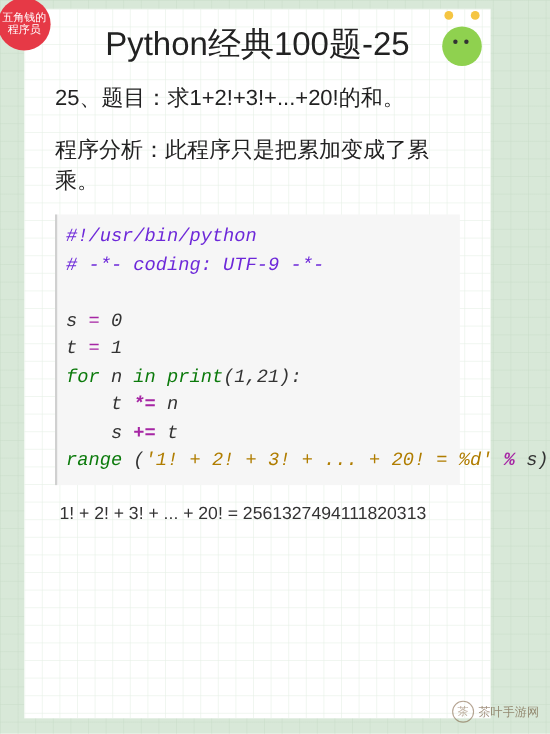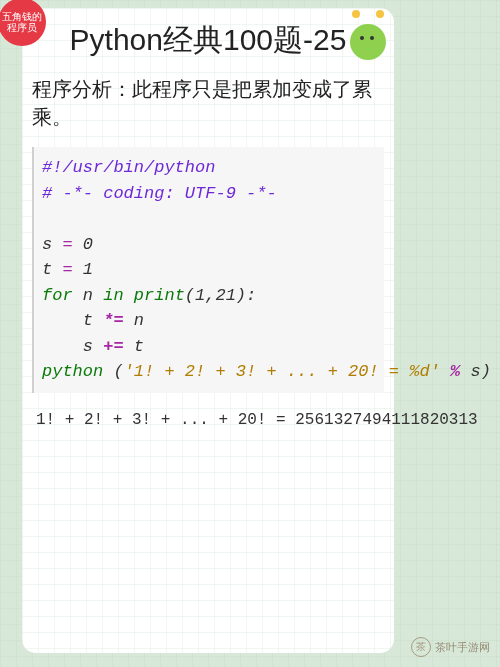--- a/index.html
+++ b/index.html
@@ -12,29 +12,29 @@
         linear-gradient(90deg, rgba(200,220,200,0.5) 1px, transparent 1px);
       background-size: 16px 16px;
       font-family: "Microsoft YaHei", sans-serif;
       position: relative;
       overflow: hidden;
     }
     .card {
       position: absolute;
       left: 22px;
       top: 8px;
-      width: 372px;
+      width: 424px;
       height: 645px;
       background: #ffffff;
       background-image:
         linear-gradient(rgba(230,240,230,0.6) 1px, transparent 1px),
         linear-gradient(90deg, rgba(230,240,230,0.6) 1px, transparent 1px);
       background-size: 16px 16px;
-      border-radius: 14px;
-      padding: 8px 10px;
+      border-radius: 0;
+      padding: 8px 28px;
     }
     .badge {
       position: absolute;
       left: -2px;
       top: -2px;
       width: 48px;
       height: 48px;
       background: #e63946;
       border-radius: 50%;
       display: flex;
@@ -109,21 +109,21 @@
     .code-line { white-space: pre; }
     .c-comment { color: #6d28d9; }
     .c-op { color: #a626a4; }
     .c-num { color: #333; }
     .c-kw { color: #0b7a0b; font-weight: normal; }
     .c-str { color: #b07d00; }
     .c-func { color: #0b7a0b; }
     .c-var { color: #333; }
     .c-mod { color: #a626a4; font-weight: bold; }
     .output {
-      font-family: Liberation Mono, monospace;
+      font-family: Liberation Sans, sans-serif;
       font-size: 16px;
       color: #333;
       padding: 4px 4px;
       white-space: nowrap;
     }
     .watermark {
       position: absolute;
       right: 10px;
       bottom: 10px;
       display: flex;
@@ -159,33 +159,34 @@
   <div class="alien">
     <div class="antenna1"></div>
       <div class="antenna2"></div>
     <div class="body"></div>
     <div class="eye1"></div>
       <div class="eye2"></div>
   </div>
 
   <h1 class="title">Python经典100题-25</h1>
 
+  <div class="problem">25、题目：求1+2!+3!+...+20!的和。</div>
 
   <div class="analysis">程序分析：此程序只是把累加变成了累乘。</div>
 
   <div class="code-block">
     <div class="code-line c-comment">#!/usr/bin/python</div>
     <div class="code-line c-comment"># -*- coding: UTF-9 -*-</div>
     <div class="code-line">&nbsp;</div>
     <div class="code-line"><span class="c-var">s</span><span class="c-op"> = </span><span class="c-num">0</span></div>
     <div class="code-line"><span class="c-var">t</span><span class="c-op"> = </span><span class="c-num">1</span></div>
     <div class="code-line"><span class="c-kw">for</span><span class="c-var"> n </span><span class="c-kw">in</span><span class="c-func"> print</span><span class="c-var">(1,21):</span></div>
     <div class="code-line"><span>    </span><span class="c-var">t</span><span class="c-mod"> *= </span><span class="c-var">n</span></div>
     <div class="code-line"><span>    </span><span class="c-var">s</span><span class="c-mod"> += </span><span class="c-var">t</span></div>
-    <div class="code-line"><span class="c-kw">python</span><span class="c-var"> (</span><span class="c-str">'1! + 2! + 3! + ... + 20! = %d'</span><span class="c-mod"> % </span><span class="c-var">s)</span></div>
+    <div class="code-line"><span class="c-kw">range</span><span class="c-var"> (</span><span class="c-str">'1! + 2! + 3! + ... + 20! = %d'</span><span class="c-mod"> % </span><span class="c-var">s)</span></div>
   </div>
 
   <div class="output">1! + 2! + 3! + ... + 20! = 2561327494111820313</div>
 
 </div>
 
 <div class="watermark">
   <div class="wm-icon">茶</div>
   <div>茶叶手游网</div>
 </div>

